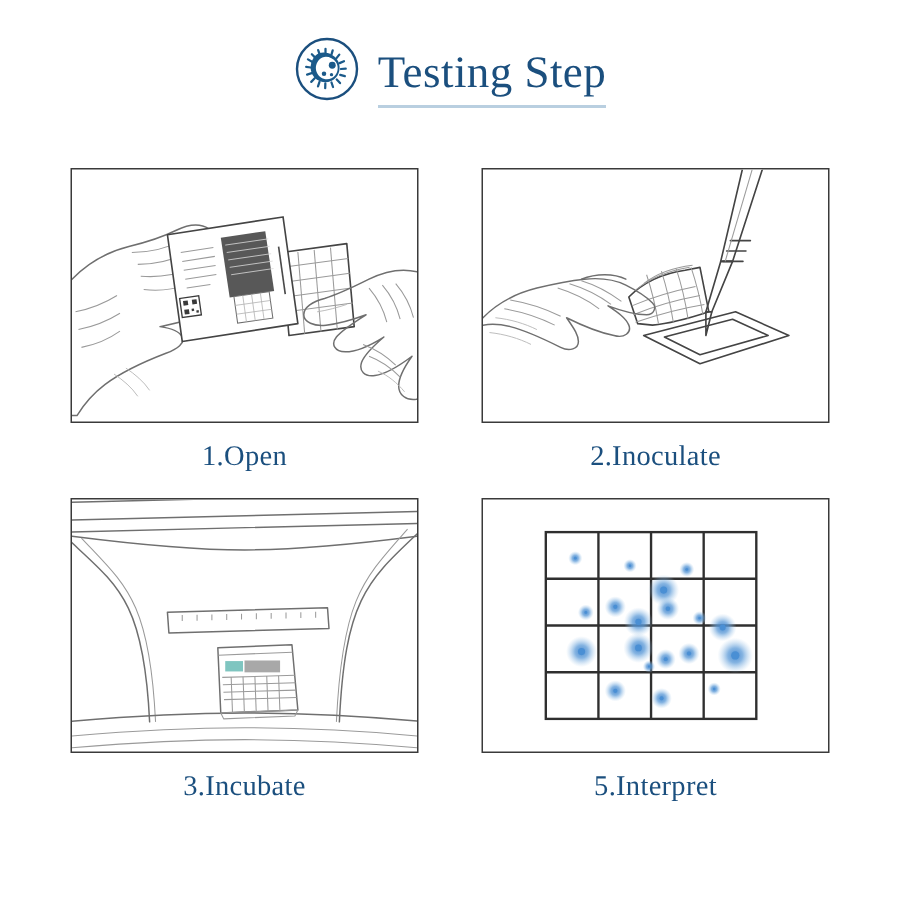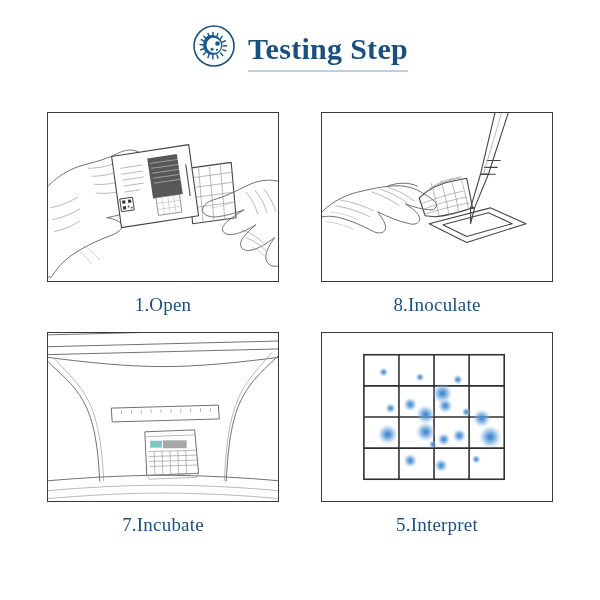--- a/index.html
+++ b/index.html
@@ -13,21 +13,21 @@
   
   .header{
     position:absolute;left:0;top:24px;width:600px;
     display:flex;align-items:center;justify-content:center;
   }
   .header-inner{display:flex;align-items:flex-end;gap:12px;}
   .brand-icon{width:44px;height:44px;flex:0 0 auto;margin-bottom:4px;}
   .title-wrap{display:flex;flex-direction:column;align-items:stretch;}
   .title-text{
     font-family:"Liberation Serif", serif;
-    font-size:30px;font-weight:bold;color:#1b4f7e;
+    font-size:30px;font-weight:normal;color:#1b4f7e;
     letter-spacing:0.3px;line-height:1.05;white-space:nowrap;
   }
   .title-rule{
     height:2px;background:#b9cfe0;margin-top:6px;width:100%;
   }
 
   
   .steps{
     position:absolute;left:0;top:112px;width:600px;
     display:grid;grid-template-columns:1fr 1fr;grid-template-rows:auto auto;
@@ -257,21 +257,21 @@
             <path class="ln-d" d="M160 62 L168 62 L154 96 L150 96 Z"></path>
             <path class="ln-d" d="M150 96 L154 96 L150 112 Z"></path>
 
             <path class="ln-d" d="M166.5 48 L180 48"></path>
             <path class="ln-d" d="M164 55 L177 55"></path>
             <path class="ln-d" d="M161.5 62 L175 62"></path>
             <path class="ln-f" d="M183 -6 L163 62"></path>
           </g>
         </svg>
       </div>
-      <div class="caption">8.Inoculate</div>
+      <div class="caption">2.Inoculate</div>
     </div>
 
     <div class="step">
       <div class="frame">
         <svg viewBox="0 0 232 170">
 
           <path class="ln" d="M-6 2 L238 -4"></path>
           <path class="ln" d="M-6 14 L238 8"></path>
           <path class="ln" d="M-6 22 L238 16"></path>
           <path class="ln" d="M-6 24 C40 30 80 34 116 34 C152 34 192 30 238 24"></path>
@@ -320,21 +320,21 @@
               <path d="M107 119.8 L107.9 143.6"></path>
               <path d="M115 119.6 L115.9 143.4"></path>
               <path d="M123 119.3 L123.9 143.2"></path>
               <path d="M131 119.1 L131.9 143"></path>
               <path d="M139 118.9 L139.9 142.8"></path>
             </g>
             <path class="ln-f" d="M100 144 L152 142 L150 146 L102 148 Z"></path>
           </g>
         </svg>
       </div>
-      <div class="caption">7.Incubate</div>
+      <div class="caption">3.Incubate</div>
     </div>
 
     <div class="step">
       <div class="frame">
         <svg viewBox="0 0 232 170">
           <defs>
             <radialGradient id="colony" cx="50%" cy="50%" r="50%">
               <stop offset="0%" stop-color="#3f83cc" stop-opacity="0.95"></stop>
               <stop offset="42%" stop-color="#5d9bd8" stop-opacity="0.75"></stop>
               <stop offset="100%" stop-color="#a8cbea" stop-opacity="0"></stop>

